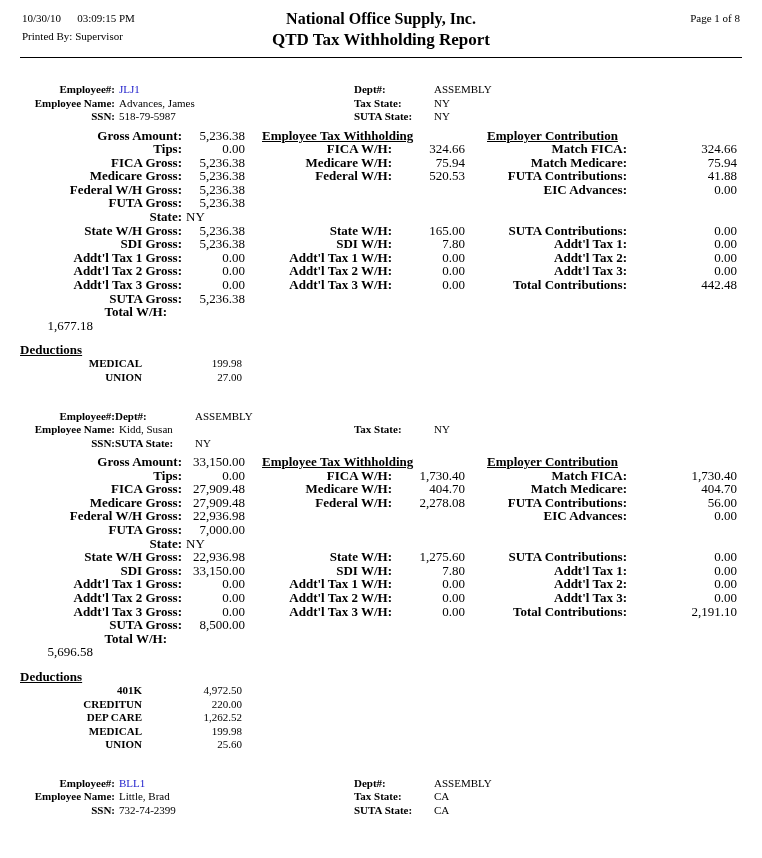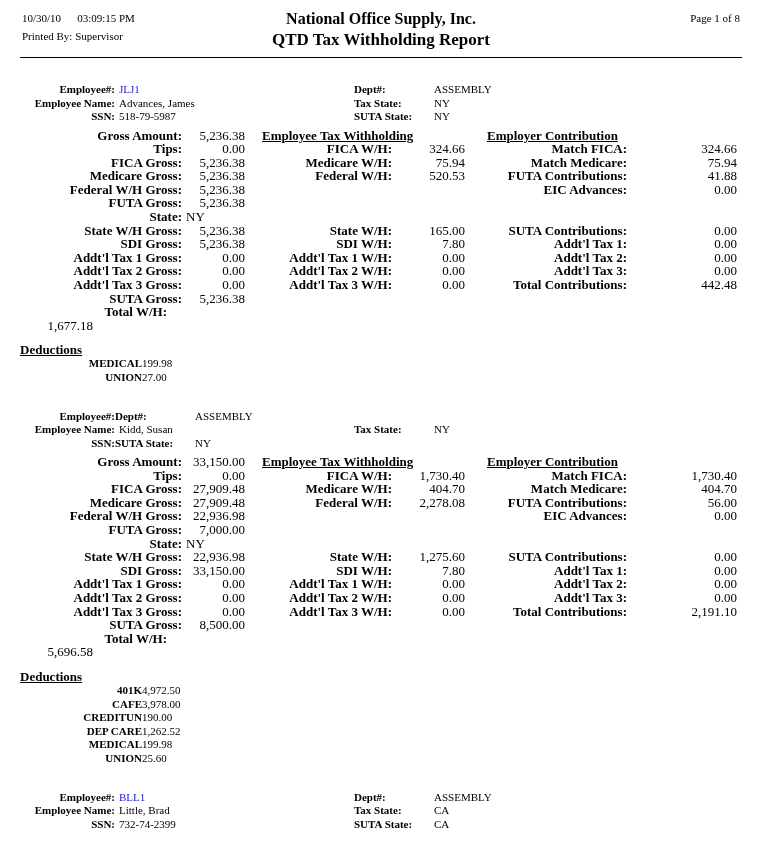--- a/index.html
+++ b/index.html
@@ -44,21 +44,21 @@
   .dv3{width:110px;}
   .dh{text-align:left;text-decoration:underline;font-weight:bold;overflow:visible;}
   .dh2{width:130px;padding-left:17px;}
   .dh3{width:140px;padding-left:22px;}
 
   
   .dedu{margin-top:10px;}
   .dedu-title{font-weight:bold;text-decoration:underline;font-size:13px;line-height:15px;}
   .dedu-row{display:flex;line-height:13.6px;font-size:11px;}
   .dedu-name{width:122px;text-align:right;font-weight:bold;white-space:nowrap;}
-  .dedu-amt{width:100px;white-space:nowrap;}
+  .dedu-amt{width:100px;text-align:right;white-space:nowrap;}
 </style>
 </head>
 <body style="--link: #2222cc;">
 
 <div class="report">
   <header>
     <div class="hrow1">
       <span class="dt"><span>10/30/10</span><span class="time">03:09:15 PM</span></span>
       <span class="company">National Office Supply, Inc.</span>
       <span class="page">Page 1 of 8</span>
@@ -347,26 +347,22 @@
             <span class="c dv3"></span>
           </div>
         </div>
         <div class="dedu">
           <div class="dedu-title">Deductions</div>
           <div class="dedu-row">
             <span class="dedu-name">401K</span>
             <span class="dedu-amt">4,972.50</span>
           </div>
           <div class="dedu-row">
-            <span class="dedu-name">CAFE</span>
-            <span class="dedu-amt">3,978.00</span>
-          </div>
-          <div class="dedu-row">
             <span class="dedu-name">CREDITUN</span>
-            <span class="dedu-amt">190.00</span>
+            <span class="dedu-amt">220.00</span>
           </div>
           <div class="dedu-row">
             <span class="dedu-name">DEP CARE</span>
             <span class="dedu-amt">1,262.52</span>
           </div>
           <div class="dedu-row">
             <span class="dedu-name">MEDICAL</span>
             <span class="dedu-amt">199.98</span>
           </div>
           <div class="dedu-row">

